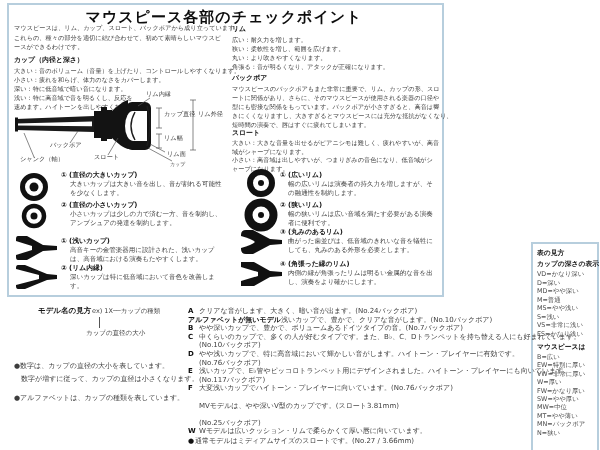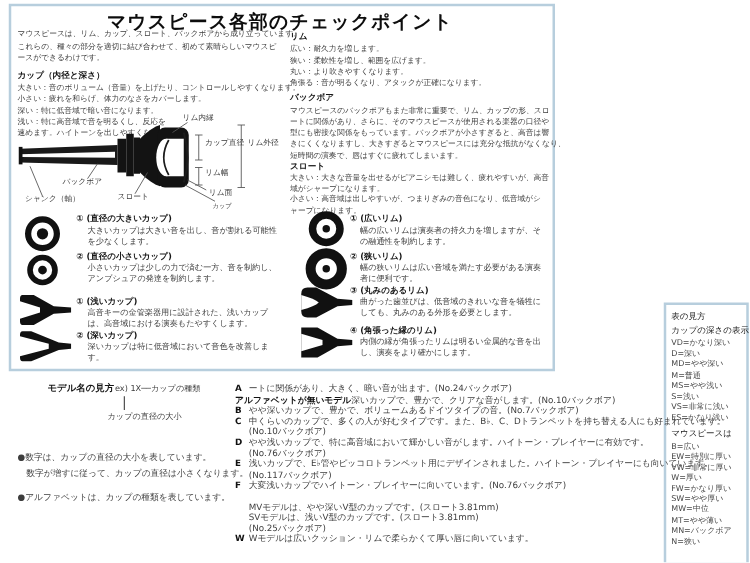--- a/index.html
+++ b/index.html
@@ -10,21 +10,21 @@
   .it{font-size:6.5px;}
   .ih{font-size:6.8px;}
   .ls{font-size:7px;}
   .title{position:absolute;left:7px;top:8px;width:434px;text-align:center;
          font-size:15px;font-weight:bold;color:#0d0d0d;letter-spacing:1px;}
   .mainbox{position:absolute;left:7px;top:3px;width:433px;height:290px;
            border:2px solid #b7cedd;background:#fff;}
   .legendbox{position:absolute;left:531px;top:242px;width:64px;height:206px;
              border:2px solid #b7cedd;background:#fff;}
   .lg{position:absolute;white-space:nowrap;font-size:6.4px;color:#4a4a4a;}
-  .lgh{position:absolute;white-space:nowrap;font-size:6.8px;font-weight:normal;color:#161616;}
+  .lgh{position:absolute;white-space:nowrap;font-size:6.8px;font-weight:bold;color:#161616;}
   .icon{position:absolute;}
   .mm{display:inline-block;min-width:11px;font-weight:bold;color:#111;}
   .vline{position:absolute;width:1px;background:#555;}
   svg text{font-family:"DejaVu Sans","Liberation Sans",sans-serif;fill:#3a3a3a;}
 </style>
 </head>
 <body>
 
 <div id="page">
 
@@ -130,21 +130,21 @@
     <path d="M1,6 L17,11 L17,15 L1,20 Z" fill="#fff"></path>
   </svg>
   <div class="hd ih" style="left:61px;top:238px">① (浅いカップ)</div>
   <div class="t it" style="left:70px;top:247px">高音キーの金管楽器用に設計された、浅いカップ</div>
   <div class="t it" style="left:70px;top:256px">は、高音域における演奏もたやすくします。</div>
 
   <svg class="icon" style="left:15px;top:264px" width="42" height="26" viewBox="0 0 42 26">
     <path d="M3,1 L10,1 L32,10 L42,11 L42,15 L32,16 L10,25 L3,25 Q1,25 1,22 L1,4 Q1,1 3,1 Z" fill="#111"></path>
     <path d="M1,5 L24,11 L24,15 L1,21 Z" fill="#fff"></path>
   </svg>
-  <div class="hd ih" style="left:61px;top:265px">② (深いカップ)</div>
+  <div class="hd ih" style="left:61px;top:265px">② (リム内縁)</div>
   <div class="t it" style="left:70px;top:274px">深いカップは特に低音域において音色を改善しま</div>
   <div class="t it" style="left:70px;top:283px">す。</div>
 
   <svg class="icon" style="left:246px;top:168px" width="30" height="30">
     <circle cx="15" cy="15" r="11" fill="none" stroke="#111" stroke-width="6"></circle>
       <circle cx="15" cy="15" r="3" fill="#111"></circle>
   </svg>
   <div class="hd ih" style="left:280px;top:172px">① (広いリム)</div>
   <div class="t it" style="left:288px;top:181px">幅の広いリムは演奏者の持久力を増しますが、そ</div>
   <div class="t it" style="left:288px;top:190px">の融通性を制約します。</div>
@@ -174,34 +174,34 @@
   <div class="t it" style="left:288px;top:279px">し、演奏をより確かにします。</div>
 
   <div class="hd" style="left:38px;top:307px;font-size:7.5px">モデル名の見方</div>
   <div class="t it" style="left:92px;top:308px">ex) 1X──カップの種類</div>
   <div class="vline" style="left:99px;top:317px;height:11px"></div>
   <div class="t it" style="left:86px;top:330px">カップの直径の大小</div>
   <div class="t ls" style="left:14px;top:362px">●数字は、カップの直径の大小を表しています。</div>
   <div class="t ls" style="left:21px;top:375px">数字が増すに従って、カップの直径は小さくなります。</div>
   <div class="t ls" style="left:14px;top:394px">●アルファベットは、カップの種類を表しています。</div>
 
-  <div class="t ls" style="left:188px;top:307px"><b class="mm">A</b><span>ートに関係があり、大きく、暗い音が出ます。(No.24バックボア)</span></div>
-  <div class="t ls" style="left:188px;top:315.6px"><b class="mm">アルファベットが無いモデル</b><span>深いカップで、豊かで、クリアな音がします。(No.10バックボア)</span></div>
+  <div class="t ls" style="left:188px;top:307px"><b class="mm">A</b><span>クリアな音がします、大きく、暗い音が出ます。(No.24バックボア)</span></div>
+  <div class="t ls" style="left:188px;top:315.6px"><b class="mm">アルファベットが無いモデル</b><span>浅いカップで、豊かで、クリアな音がします。(No.10バックボア)</span></div>
   <div class="t ls" style="left:188px;top:324.2px"><b class="mm">B</b><span>やや深いカップで、豊かで、ボリュームあるドイツタイプの音。(No.7バックボア)</span></div>
   <div class="t ls" style="left:188px;top:332.8px"><b class="mm">C</b><span>中くらいのカップで、多くの人が好むタイプです。また、B♭、C、Dトランペットを持ち替える人にも好まれています。</span></div>
   <div class="t ls" style="left:188px;top:341.4px"><b class="mm"></b><span>(No.10バックボア)</span></div>
   <div class="t ls" style="left:188px;top:350px"><b class="mm">D</b><span>やや浅いカップで、特に高音域において輝かしい音がします。ハイトーン・プレイヤーに有効です。</span></div>
   <div class="t ls" style="left:188px;top:358.6px"><b class="mm"></b><span>(No.76バックボア)</span></div>
   <div class="t ls" style="left:188px;top:367.2px"><b class="mm">E</b><span>浅いカップで、E♭管やピッコロトランペット用にデザインされました。ハイトーン・プレイヤーにも向いています。</span></div>
   <div class="t ls" style="left:188px;top:375.8px"><b class="mm"></b><span>(No.117バックボア)</span></div>
   <div class="t ls" style="left:188px;top:384.4px"><b class="mm">F</b><span>大変浅いカップでハイトーン・プレイヤーに向いています。(No.76バックボア)</span></div>
   <div class="t ls" style="left:188px;top:401.6px"><b class="mm"></b><span>MVモデルは、やや深いV型のカップです。(スロート3.81mm)</span></div>
-  <div class="t ls" style="left:188px;top:410.2px"><b class="mm"></b><span>SVモデルは、浅いV型のカップです。(スロート3.81mm)</span></div>
   <div class="t ls" style="left:188px;top:418.8px"><b class="mm"></b><span>(No.25バックボア)</span></div>
   <div class="t ls" style="left:188px;top:427.4px"><b class="mm">W</b><span>Wモデルは広いクッション・リムで柔らかくて厚い唇に向いています。</span></div>
+  <div class="t ls" style="left:188px;top:437px"><b class="mm" style="min-width:0;margin-right:1px">●</b><span>通常モデルはミディアムサイズのスロートです。(No.27 / 3.66mm)</span></div>
 
   <div class="lgh" style="left:537px;top:248px">表の見方</div>
   <div class="lgh" style="left:537px;top:259px">カップの深さの表示</div>
   <div class="lg" style="left:537px;top:270px">VD=かなり深い</div>
   <div class="lg" style="left:537px;top:278.5px">D=深い</div>
   <div class="lg" style="left:537px;top:287px">MD=やや深い</div>
   <div class="lg" style="left:537px;top:295.5px">M=普通</div>
   <div class="lg" style="left:537px;top:304px">MS=やや浅い</div>
   <div class="lg" style="left:537px;top:312.5px">S=浅い</div>
   <div class="lg" style="left:537px;top:321px">VS=非常に浅い</div>

